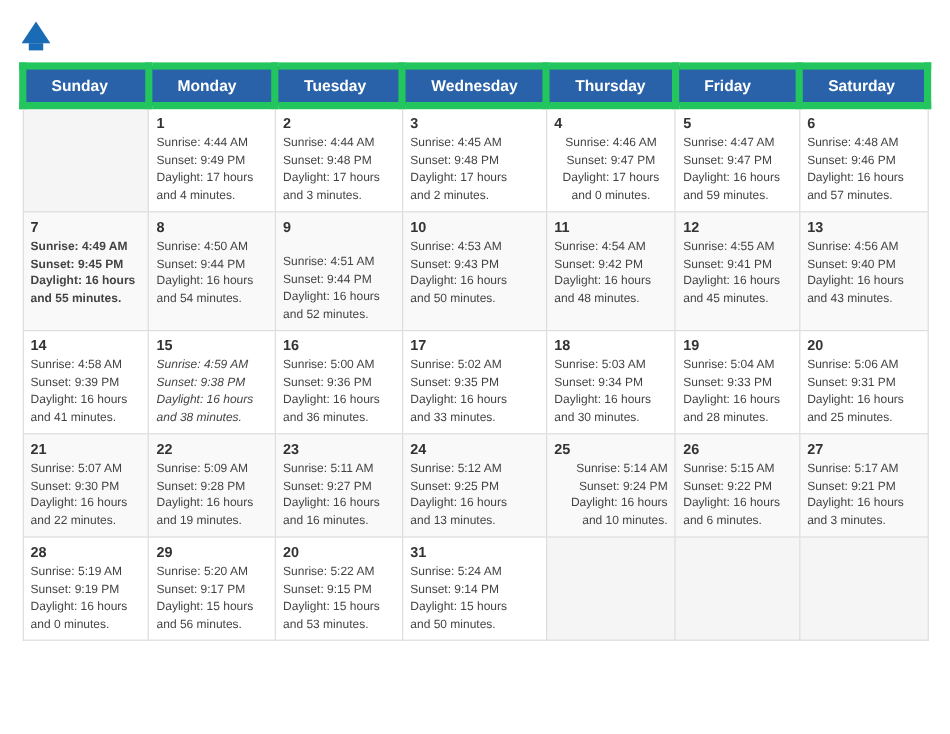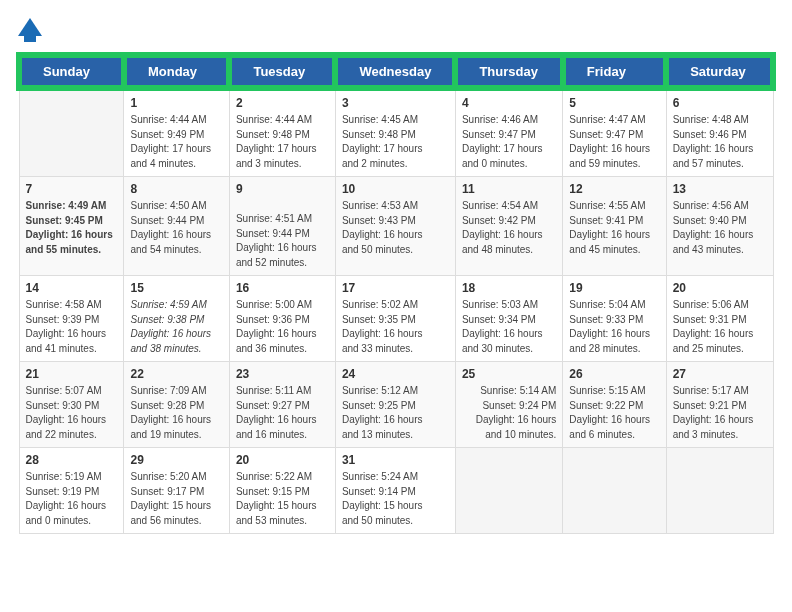--- a/index.html
+++ b/index.html
@@ -141,21 +141,21 @@
         </td>
         <td>
           <span class="day-number">3</span>
           <div class="day-info" style="white-space: pre-line;">Sunrise: 4:45 AM
 Sunset: 9:48 PM
 Daylight: 17 hours
 and 2 minutes.</div>
         </td>
         <td>
           <span class="day-number">4</span>
-          <div class="day-info" style="white-space: pre-line;">Sunrise: 4:46 AM
+          <div class="day-info" style="white-space: pre-line; text-align: center;">Sunrise: 4:46 AM
 Sunset: 9:47 PM
 Daylight: 17 hours
 and 0 minutes.</div>
         </td>
         <td>
           <span class="day-number">5</span>
           <div class="day-info" style="white-space: pre-line;">Sunrise: 4:47 AM
 Sunset: 9:47 PM
 Daylight: 16 hours
 and 59 minutes.</div>
@@ -273,21 +273,21 @@
       <tr>
         <td>
           <span class="day-number">21</span>
           <div class="day-info" style="white-space: pre-line;">Sunrise: 5:07 AM
 Sunset: 9:30 PM
 Daylight: 16 hours
 and 22 minutes.</div>
         </td>
         <td>
           <span class="day-number">22</span>
-          <div class="day-info" style="white-space: pre-line;">Sunrise: 7:09 AM
+          <div class="day-info" style="white-space: pre-line;">Sunrise: 5:09 AM
 Sunset: 9:28 PM
 Daylight: 16 hours
 and 19 minutes.</div>
         </td>
         <td>
           <span class="day-number">23</span>
           <div class="day-info" style="white-space: pre-line;">Sunrise: 5:11 AM
 Sunset: 9:27 PM
 Daylight: 16 hours
 and 16 minutes.</div>

